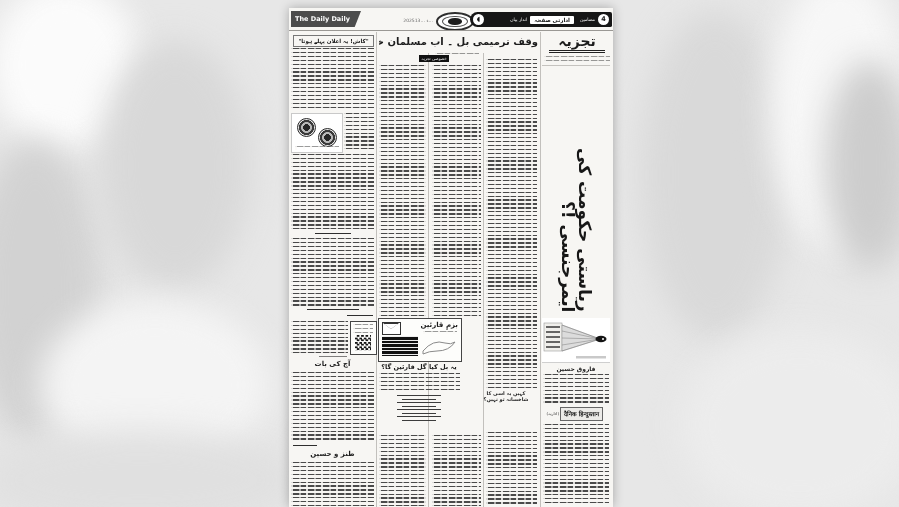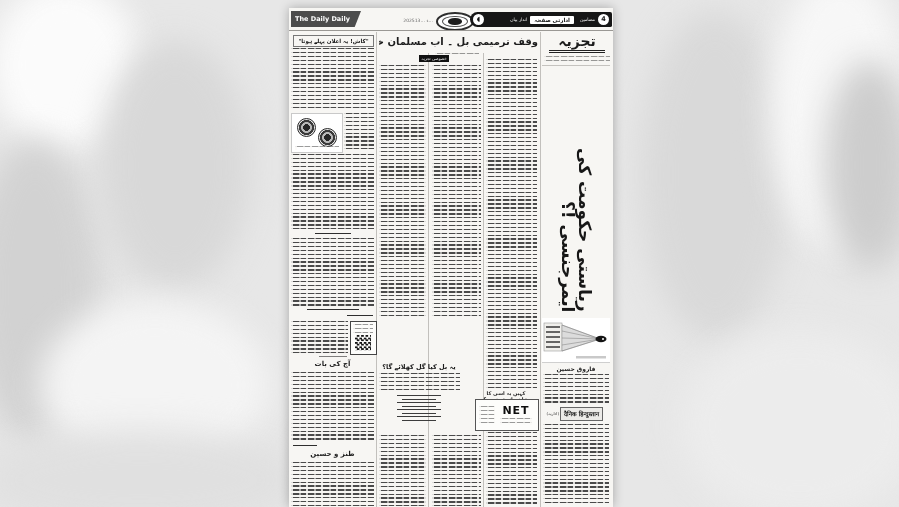--- a/index.html
+++ b/index.html
@@ -119,41 +119,45 @@
   <div class="abs gk" style="left:2px;top:454px;width:83px;height:44px;"></div>
 
   <div class="abs urdu ctr" style="left:90px;top:25px;width:159px;height:18px;font-size:10px;font-weight:bold;line-height:18px;white-space:nowrap;overflow:hidden;">وقف ترمیمی بل ۔ اب مسلمان خاموش بیٹھنے والے نہیں ہیں</div>
   <div class="abs gk lt" style="left:146px;top:45px;width:44px;height:3px;"></div>
   <div class="abs urdu ctr" style="left:130px;top:47px;width:30px;height:7px;background:#111;color:#fff;font-size:4px;line-height:7px;">خصوصی تجزیہ</div>
 
   <div class="abs gk" style="left:90px;top:57px;width:47px;height:251px;"></div>
   <div class="abs gk" style="left:143px;top:57px;width:49px;height:251px;"></div>
   <div class="abs gk" style="left:197px;top:51px;width:51px;height:329px;"></div>
 
-  <div class="abs urdu ctr" style="left:89px;top:355px;width:82px;font-size:6.5px;font-weight:bold;">یہ بل کیا گل کھلائے گا؟</div>
+  <div class="abs box" style="left:89px;top:310px;width:82px;height:42px;">
+    <div class="abs envelope" style="left:3px;top:3px;width:17px;height:11px;"></div>
+    <div class="abs urdu" style="right:3px;top:2px;width:52px;font-size:7px;font-weight:bold;text-align:right;">بزمِ قارئین</div>
+    <div class="abs gk lt" style="right:4px;top:12px;width:34px;height:3px;"></div>
+    <div class="abs gkw" style="left:3px;top:17px;width:36px;height:20px;background-color:#111;"></div>
+    <svg class="abs" style="left:42px;top:18px;" width="36" height="20" viewBox="0 0 36 20">
+      <path d="M2 14 Q12 2 24 6 Q30 8 34 5 Q28 14 16 14 Q8 14 2 17 Z" fill="none" stroke="#8a8a8a" stroke-width="1"></path>
+    </svg>
+  </div>
+  <div class="abs urdu ctr" style="left:89px;top:355px;width:82px;font-size:6.5px;font-weight:bold;">یہ بل کیا گل قارئین گا؟</div>
   <div class="abs gk" style="left:90px;top:365px;width:81px;height:17px;"></div>
   <div class="abs" style="left:99px;top:385px;width:62px;">
     <div class="verse" style="width:72%;"></div>
       <div class="verse" style="width:55%;"></div>
     <div class="verse" style="width:72%;"></div>
       <div class="verse" style="width:55%;"></div>
     <div class="verse" style="width:70%;"></div>
       <div class="verse" style="width:54%;"></div>
     <div class="verse" style="width:72%;"></div>
       <div class="verse" style="width:56%;"></div>
   </div>
   <div class="abs gk" style="left:90px;top:427px;width:47px;height:71px;"></div>
   <div class="abs gk" style="left:143px;top:427px;width:49px;height:71px;"></div>
 
   <div class="abs urdu ctr" style="left:186px;top:382px;width:62px;font-size:5px;font-weight:bold;">کہیں یہ اسی کا شاخسانہ تو نہیں؟</div>
-  <div class="abs box" style="left:186px;top:391px;width:62px;height:30px;border-color:#555;">
-    <div class="abs gk lt" style="left:3px;top:6px;width:16px;height:17px;"></div>
-    <div class="abs ctr" style="left:22px;top:4px;width:36px;font-size:11px;font-weight:bold;letter-spacing:1px;color:#0d0d0d;">NET</div>
-    <div class="abs gk lt" style="left:24px;top:18px;width:32px;height:7px;"></div>
-  </div>
   <div class="abs gk" style="left:197px;top:424px;width:51px;height:74px;"></div>
 
   <div class="abs urdu ctr" style="left:253px;top:25px;width:70px;font-size:14px;font-weight:bold;">تجزیہ</div>
   <div class="abs" style="left:260px;top:42px;width:56px;border-bottom:3px double #222;"></div>
   <div class="abs gk lt" style="left:255px;top:48px;width:66px;height:6px;"></div>
   <div class="hrule" style="left:253px;top:57px;width:68px;background:#c5c3bf;"></div>
 
   <div class="abs" style="left:253px;top:60px;width:68px;height:244px;display:flex;align-items:flex-start;justify-content:center;">
     <span class="vhead urdu">ریاستی حکومت کی ایمرجنسی !؟</span>
   </div>

